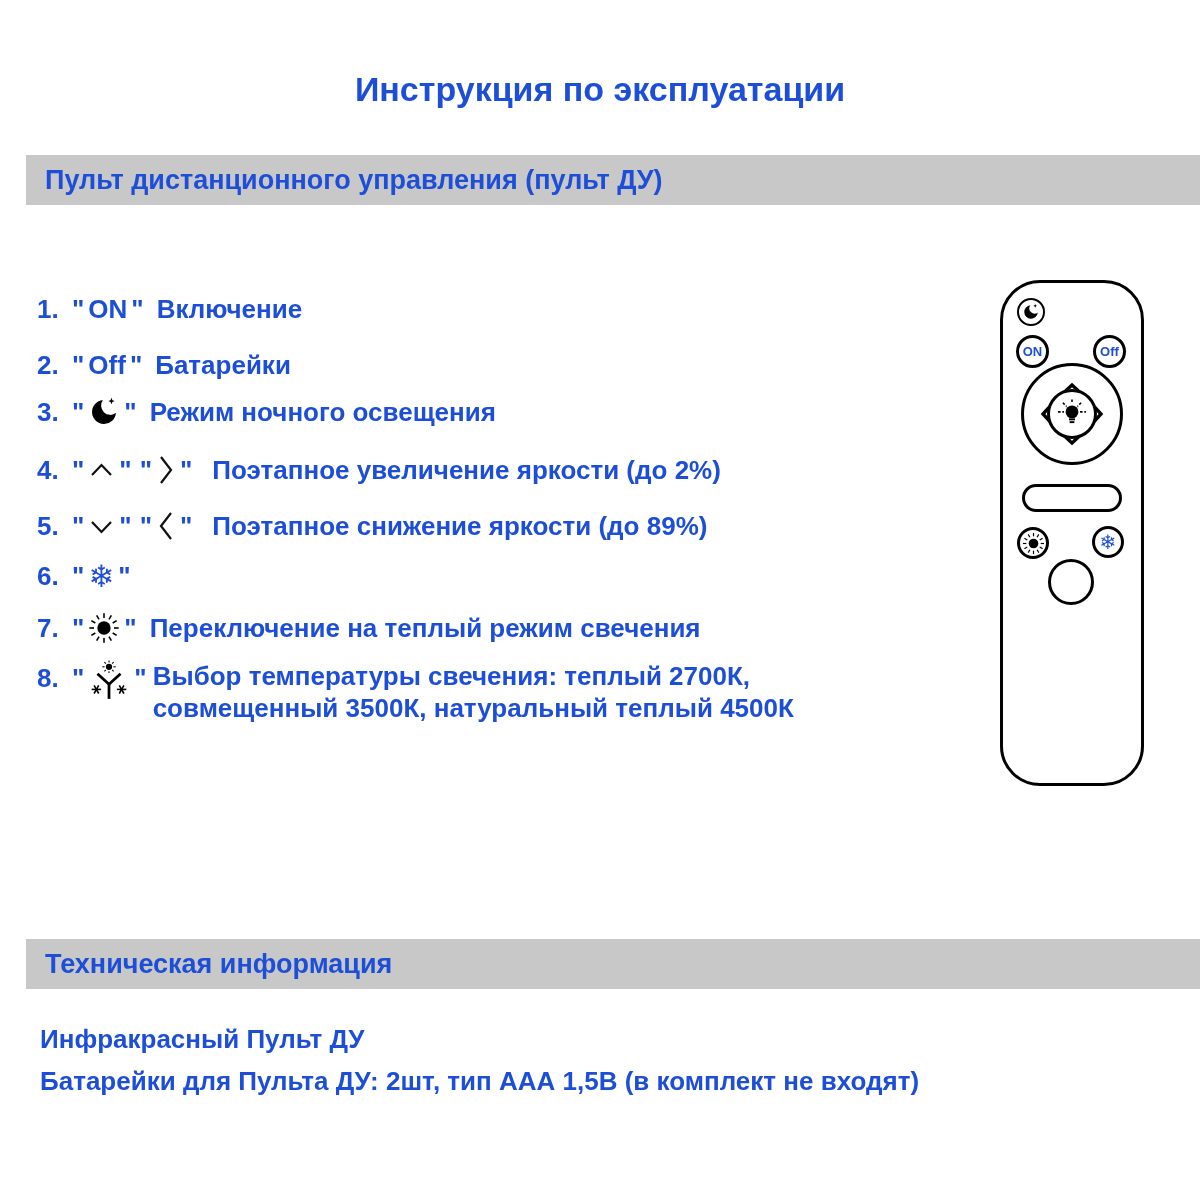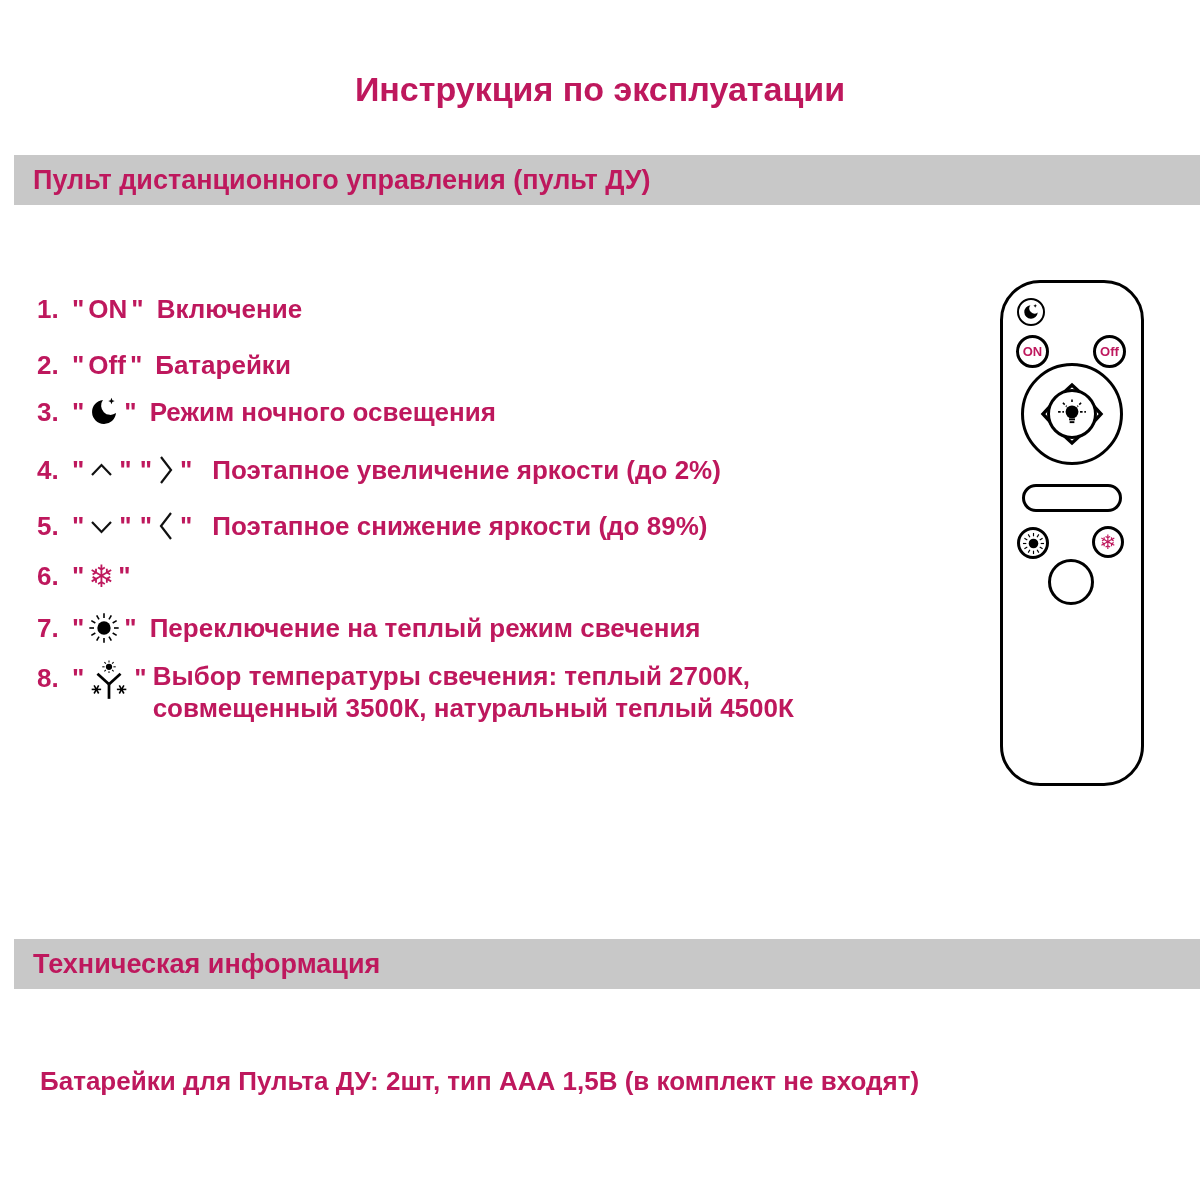--- a/index.html
+++ b/index.html
@@ -1,26 +1,26 @@
 <!DOCTYPE html>
 <html><head>
 <meta charset="utf-8">
 <style>
   html,body { margin:0; padding:0; background:#ffffff; }
   .page {
     position:relative; width:1200px; height:1200px; background:#ffffff;
-    font-family:"Liberation Sans", sans-serif; font-weight:bold; color:#be185d;
+    font-family:"Liberation Sans", sans-serif; font-weight:bold; color:#1d4ed8;
     overflow:hidden;
   }
   .title {
     position:absolute; top:70px; left:0; width:100%;
     text-align:center; font-size:34px; line-height:38px;
   }
   .bar {
-    position:absolute; left:14px; right:0; height:50px; background:#c8c8c8;
+    position:absolute; left:26px; right:0; height:50px; background:#c8c8c8;
     display:flex; align-items:center; padding-left:19px; box-sizing:border-box;
     font-size:27px;
   }
   .bar--remote { top:155px; }
   .bar--tech   { top:939px;align-items:center; }
 
   .row {
     position:absolute; left:37px; display:flex; align-items:center;
     font-size:26px; height:36px; white-space:nowrap;
   }
@@ -290,15 +290,16 @@
       <span class="snow-glyph">❄</span>
     </div>
 
     <div class="rbtn rbtn--round"></div>
   </div>
 
   <div class="bar bar--tech">
     <span>Техническая информация</span>
   </div>
 
+  <div class="tech-line" style="top:1022px">Инфракрасный Пульт ДУ</div>
   <div class="tech-line" style="top:1064px">Батарейки для Пульта ДУ: 2шт, тип ААА 1,5В (в комплект не входят)</div>
 
 </div>
 
 </body></html>

